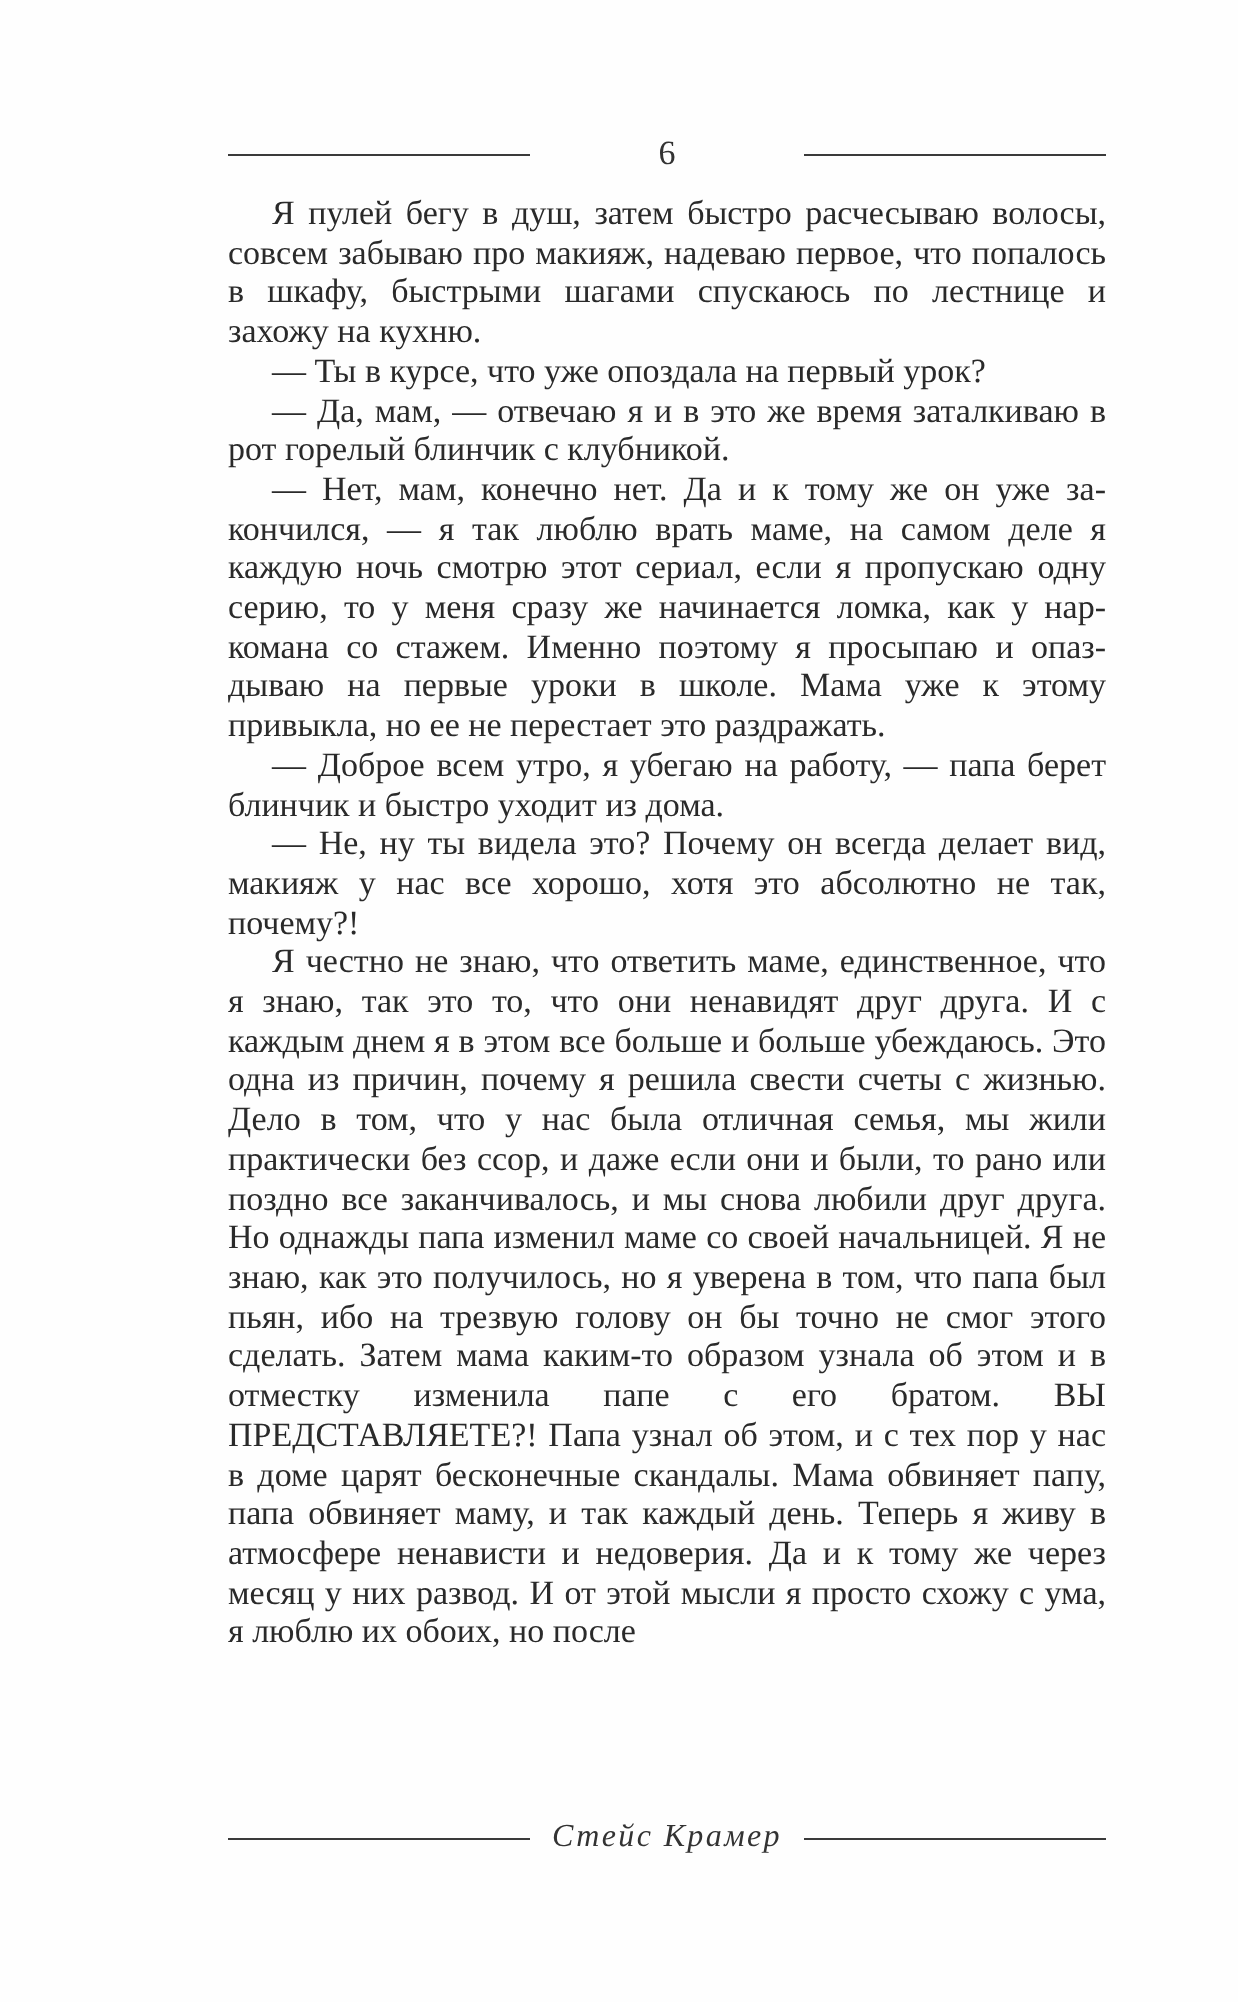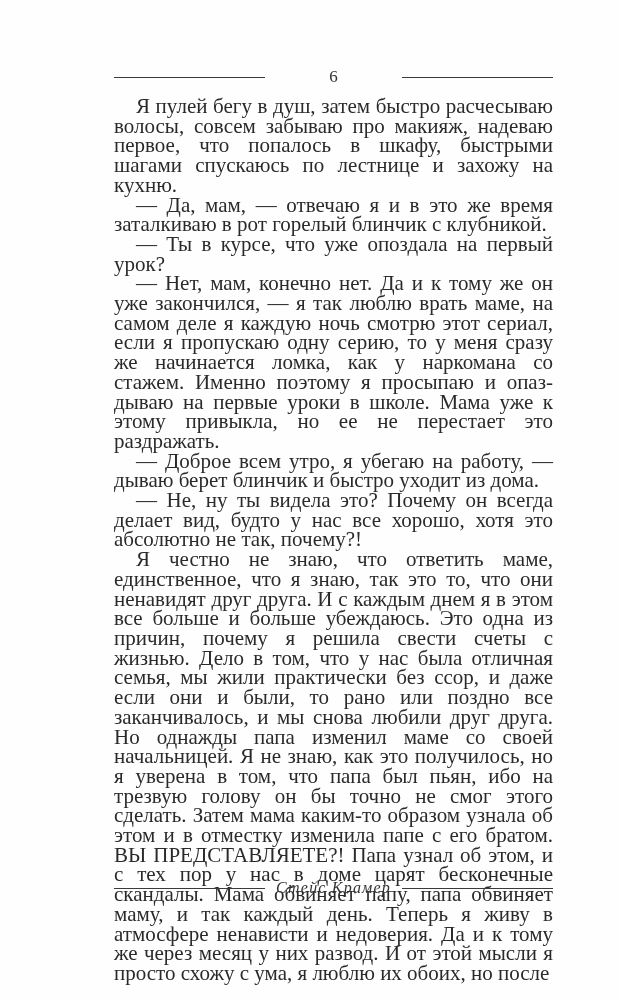--- a/index.html
+++ b/index.html
@@ -24,21 +24,21 @@
     .running-head, .running-foot {
       position: absolute;
       left: 114px;
       width: 439px;
       height: 24px;
       display: flex;
       align-items: center;
       justify-content: space-between;
     }
     .running-head { top: 65px; }
-    .running-foot { top: 876px; }
+    .running-foot { top: 907px; }
     .rule {
       width: 151px;
       height: 0;
       border-top: 1.2px solid #3a3a3a;
     }
     .page-number {
       font-size: 17px;
       color: #333;
       text-align: center;
       flex: 1;
@@ -49,21 +49,21 @@
       letter-spacing: 1.2px;
       color: #333;
       text-align: center;
       flex: 1;
     }
     .body-text {
       position: absolute;
       left: 114px;
       top: 97px;
       width: 439px;
-      font-size: 21px;
+      font-size: 17px;
       line-height: 19.7px;
       text-align: justify;
       hyphens: manual;
     }
     .body-text p {
       margin: 0;
       text-indent: 22px;
     }
   </style>
 </head>
@@ -72,25 +72,25 @@
 <div class="page">
 
   <div class="running-head">
     <div class="rule"></div>
     <div class="page-number">6</div>
     <div class="rule"></div>
   </div>
 
   <div class="body-text">
     <p>Я пулей бегу в душ, затем быстро расчесываю волосы, совсем забываю про макияж, надеваю первое, что попа­лось в шкафу, быстрыми шагами спускаюсь по лестнице и захожу на кухню.</p>
+    <p>— Ты в курсе, что уже опоздала на первый урок?</p>
     <p>— Да, мам, — отвечаю я и в это же время заталкиваю в рот горелый блинчик с клубникой.</p>
-    <p>— Ты в курсе, что уже опоздала на первый урок?</p>
     <p>— Нет, мам, конечно нет. Да и к тому же он уже за­кончился, — я так люблю врать маме, на самом деле я каждую ночь смотрю этот сериал, если я пропускаю од­ну серию, то у меня сразу же начинается ломка, как у нар­комана со стажем. Именно поэтому я просыпаю и опаз­дываю на первые уроки в школе. Мама уже к этому привыкла, но ее не перестает это раздражать.</p>
-    <p>— Доброе всем утро, я убегаю на работу, — дываю берет блинчик и быстро уходит из дома.</p>
-    <p>— Не, ну ты видела это? Почему он всегда делает вид, будто у нас все хорошо, хотя это абсолютно не так, почему?!</p>
+    <p>— Доброе всем утро, я убегаю на работу, — папа берет блинчик и быстро уходит из дома.</p>
+    <p>— Не, ну ты видела это? Почему он всегда делает вид, макияж у нас все хорошо, хотя это абсолютно не так, почему?!</p>
     <p>Я честно не знаю, что ответить маме, единственное, что я знаю, так это то, что они ненавидят друг друга. И с каждым днем я в этом все больше и больше убежда­юсь. Это одна из причин, почему я решила свести счеты с жизнью. Дело в том, что у нас была отличная семья, мы жили практически без ссор, и даже если они и были, то рано или поздно все заканчивалось, и мы снова лю­били друг друга. Но однажды папа изменил маме со сво­ей начальницей. Я не знаю, как это получилось, но я уве­рена в том, что папа был пьян, ибо на трезвую голову он бы точно не смог этого сделать. Затем мама каким-то об­разом узнала об этом и в отместку изменила папе с его братом. ВЫ ПРЕДСТАВЛЯЕТЕ?! Папа узнал об этом, и с тех пор у нас в доме царят бесконечные скандалы. Мама обвиняет папу, папа обвиняет маму, и так каждый день. Теперь я живу в атмосфере ненависти и недове­рия. Да и к тому же через месяц у них развод. И от этой мысли я просто схожу с ума, я люблю их обоих, но после</p>
   </div>
 
   <div class="running-foot">
     <div class="rule"></div>
     <div class="book-title">Стейс Крамер</div>
     <div class="rule"></div>
   </div>
 
 </div>

